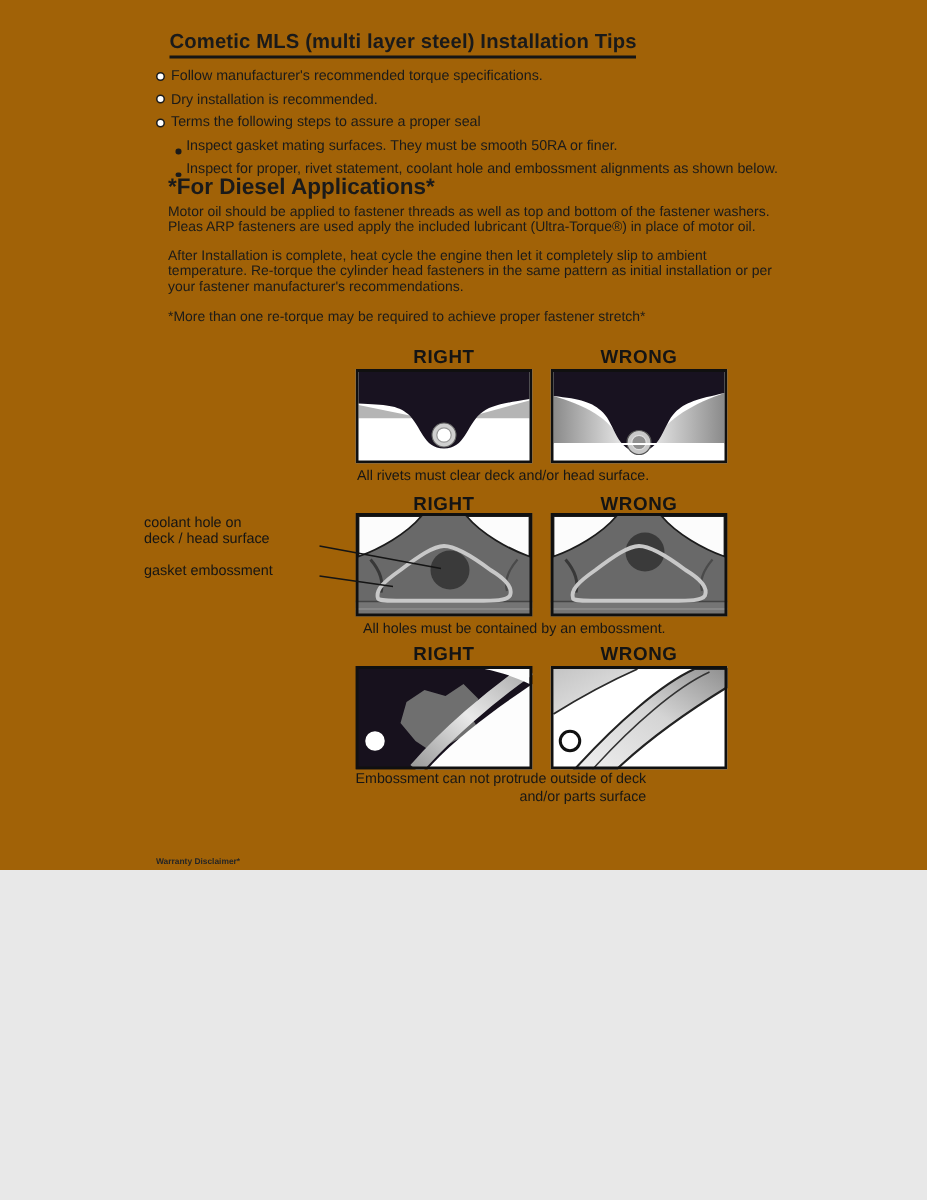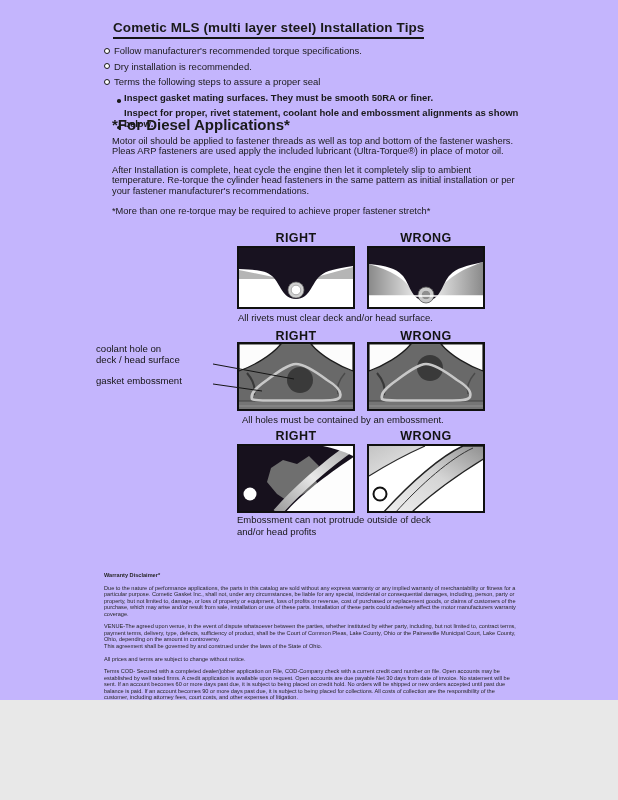--- a/index.html
+++ b/index.html
@@ -1,35 +1,35 @@
 <!DOCTYPE html>
 <html><head>
 <meta charset="utf-8">
 <style>
   html,body{margin:0;padding:0;background:#e8e8e8;}
   .page{
-    position:relative;width:618px;height:700px;background:#c4b5fd;
+    position:relative;width:618px;height:580px;background:#a16207;
     font-family:"Liberation Sans", sans-serif;color:#1a1a1a;overflow:hidden;
     margin:0 auto;
   }
   .abs{position:absolute;}
   
   .title{
     left:113px;top:20px;font-size:13.5px;font-weight:bold;
     border-bottom:2px solid #151515;padding-bottom:2px;letter-spacing:.1px;
     white-space:nowrap;
   }
   
   .bullets{left:104px;top:45px;width:436px;font-size:9.5px;line-height:11px;}
   .b-item{display:flex;align-items:flex-start;margin-bottom:4.6px;}
   .b-item .ring{
     width:4px;height:4px;border:1px solid #1a1a1a;border-radius:50%;
     margin:2.6px 4px 0 0;flex:none;background:#fff;
   }
-  .b-sub{display:flex;align-items:flex-end;margin:0 0 4.6px 13px;font-weight:bold;}
+  .b-sub{display:flex;align-items:flex-end;margin:0 0 4.6px 13px;}
   .b-sub .dot{
     width:3.6px;height:3.6px;background:#1a1a1a;border-radius:50%;
     margin:3px 3.5px 0 0;flex:none;
   }
   
   .diesel-h{left:112px;top:116px;font-size:15px;font-weight:bold;}
   .para{left:112px;width:403px;font-size:9.3px;line-height:10.3px;}
   .p1{top:136px;}
   .p2{top:165px;}
   .p3{top:206px;}
@@ -211,23 +211,23 @@
       </defs>
       <rect x="0" y="0" width="118" height="69" fill="#ffffff"></rect>
       <path d="M2,2 H58 C40,10 18,22 2,32 Z" fill="url(#wtl)"></path>
       <path d="M58,2 C40,10 18,22 2,32" stroke="#2a2a2a" stroke-width="1.2" fill="none"></path>
       <path d="M16,69 C44,38 74,12 96,2 L118,2 V14 C92,30 64,50 44,69 Z" fill="url(#wb)" stroke="#222" stroke-width="1.4"></path>
       <path d="M28,69 C54,40 84,14 106,4" stroke="#333" stroke-width="1" fill="none"></path>
       <circle cx="13" cy="50" r="6.5" fill="#ffffff" stroke="#111" stroke-width="2"></circle>
       <rect x="1" y="1" width="116" height="67" fill="none" stroke="#101010" stroke-width="2"></rect>
     </svg>
   </div>
-  <div class="abs caption" style="left:237px;top:514px;">
+  <div class="abs caption" style="left:237px;top:514px;text-align:right;">
     <div>Embossment can not protrude outside of deck</div>
-    <div>and/or head profits</div>
+    <div>and/or parts surface</div>
   </div>
 
   <div class="abs legal">
     <div class="lh">Warranty Disclaimer*</div>
     <div class="lp">Due to the nature of performance applications, the parts in this catalog are sold without any express warranty or any implied warranty of merchantability or fitness for a particular purpose.  Cometic Gasket Inc., shall not, under any circumstances, be liable for any special, incidental or consequential damages, including, person, party or property, but not limited to, damage, or loss of property or equipment, loss of profits or revenue, cost of purchased or replacement goods, or claims of customers of the purchase, which may arise and/or result from sale, installation or use of these parts.  Installation of these parts could adversely affect the motor manufacturers warranty coverage.</div>
     <div class="lp">
       <div>VENUE-The agreed upon venue, in the event of dispute whatsoever between the parties, whether instituted by either party, including, but not limited to, contract terms, payment terms, delivery, type, defects, sufficiency of product, shall be the Court of Common Pleas, Lake County, Ohio or the Painesville Municipal Court, Lake County, Ohio, depending on the amount in controversy.</div>
       <div>This agreement shall be governed by and construed under the laws of the State of Ohio.</div>
     </div>
     <div class="lp">All prices and terms are subject to change without notice.</div>

